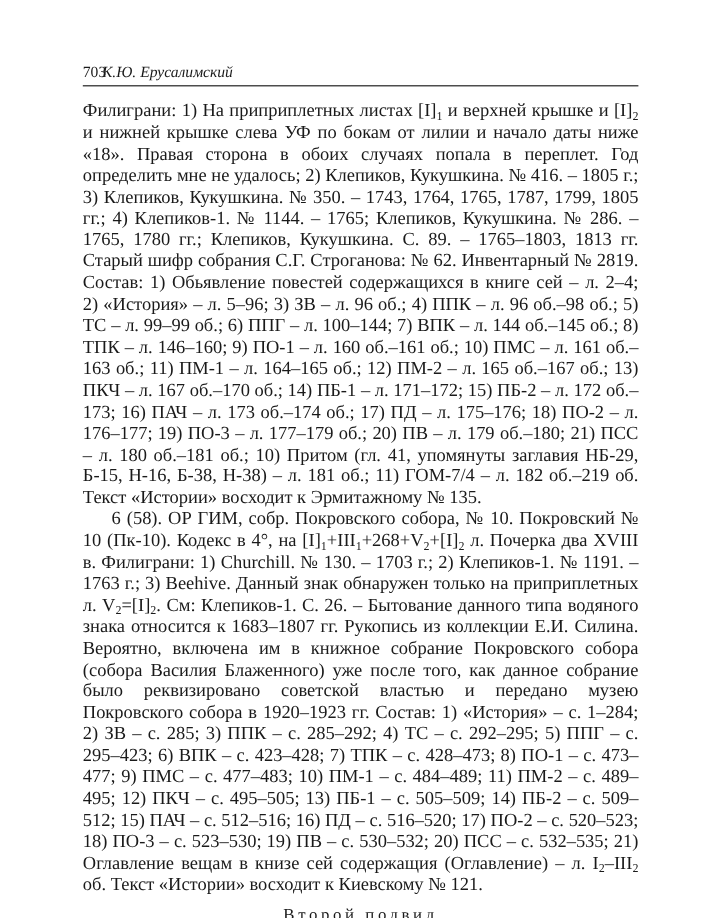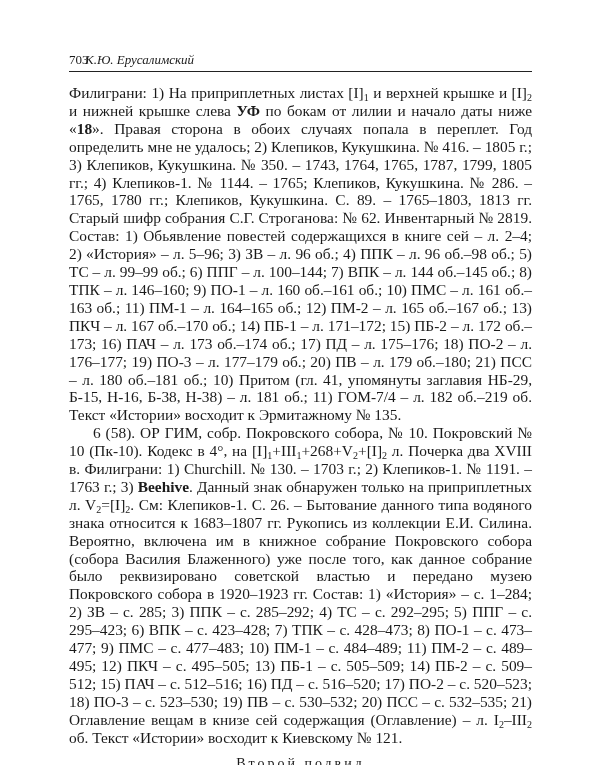--- a/index.html
+++ b/index.html
@@ -7,21 +7,21 @@
          font-family: "Liberation Serif", "DejaVu Serif", serif; color: #1a1a1a; }
   .page { position: absolute; left: 69px; top: 50px; width: 463px; }
   .header { position: relative; height: 20px; font-size: 13px; }
   .header .pno { position: absolute; left: 0; top: 2px; }
   .header .running { position: absolute; left: 16px; right: 0; top: 2px; text-align: left; font-style: italic; }
   .rule { border-top: 1px solid #222; margin-top: 1px; }
   .body { margin-top: 12px; font-size: 15.4px; line-height: 17.9px; text-align: justify; }
   .body p { margin: 0; }
   .indent { text-indent: 24px; }
   .heading { text-align: center; letter-spacing: 3px; font-size: 14px; margin: 8px 0 9px 0 !important; }
-  b { font-weight: bold; }
+  b { font-weight: normal; }
   sub { font-size: 10px; line-height: 0; vertical-align: -3px; }
 </style>
 </head>
 <body>
 
 <div class="page">
   <div class="header">
     <span class="pno">703</span>
     <span class="running">К.Ю. Ерусалимский</span>
   </div>

